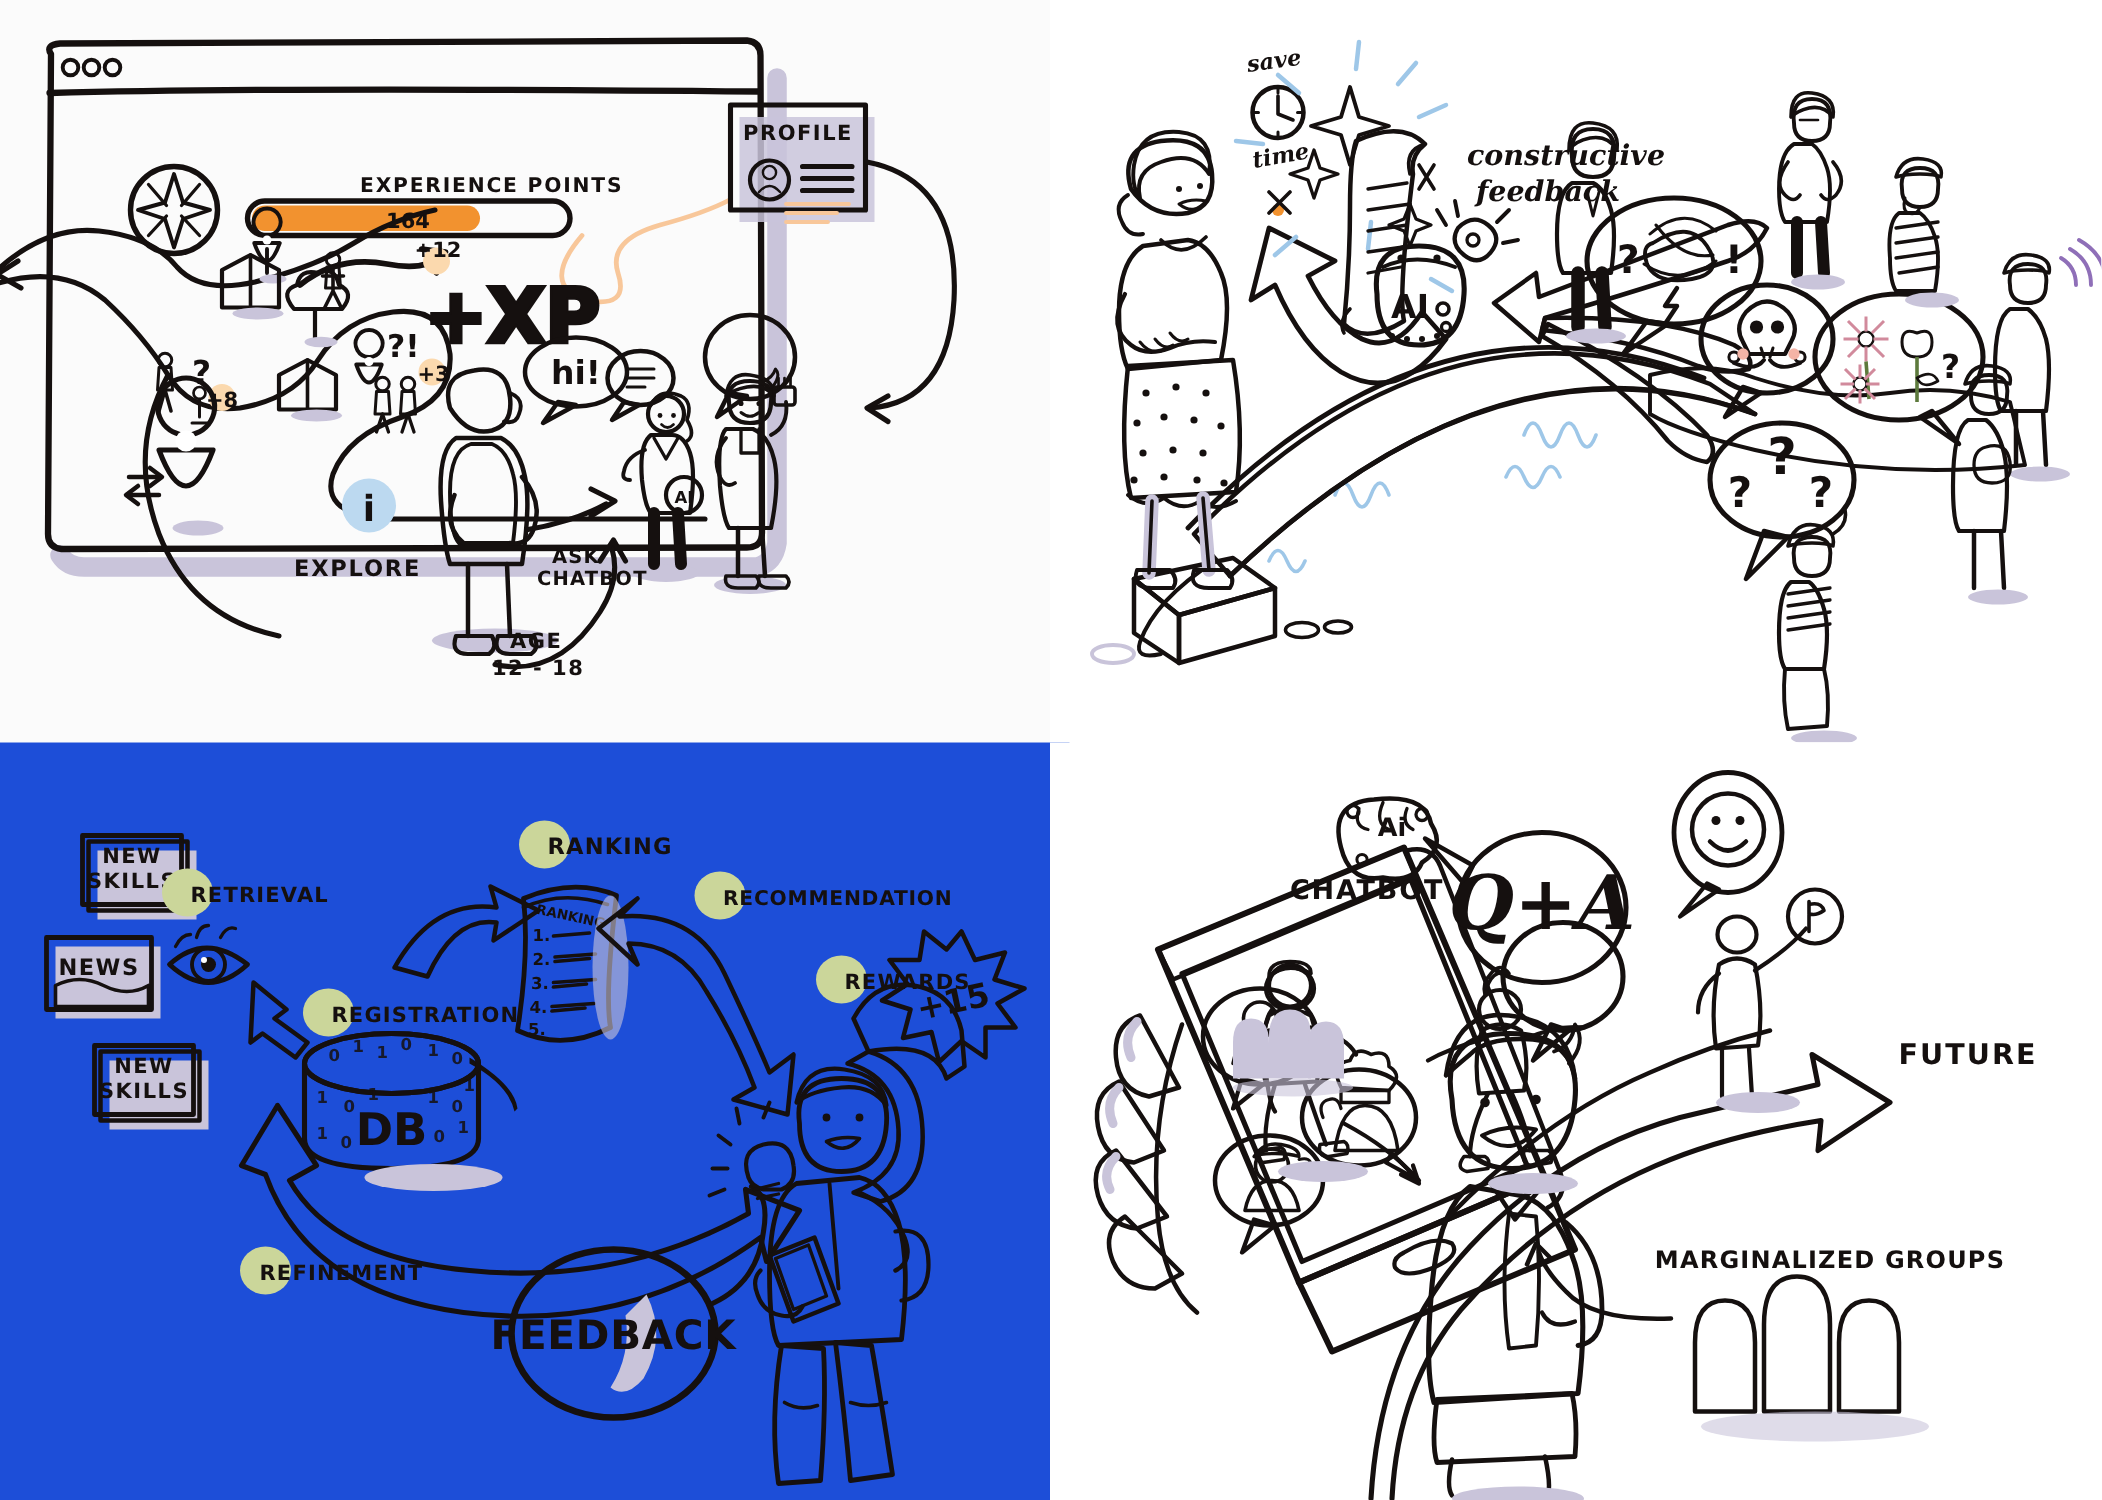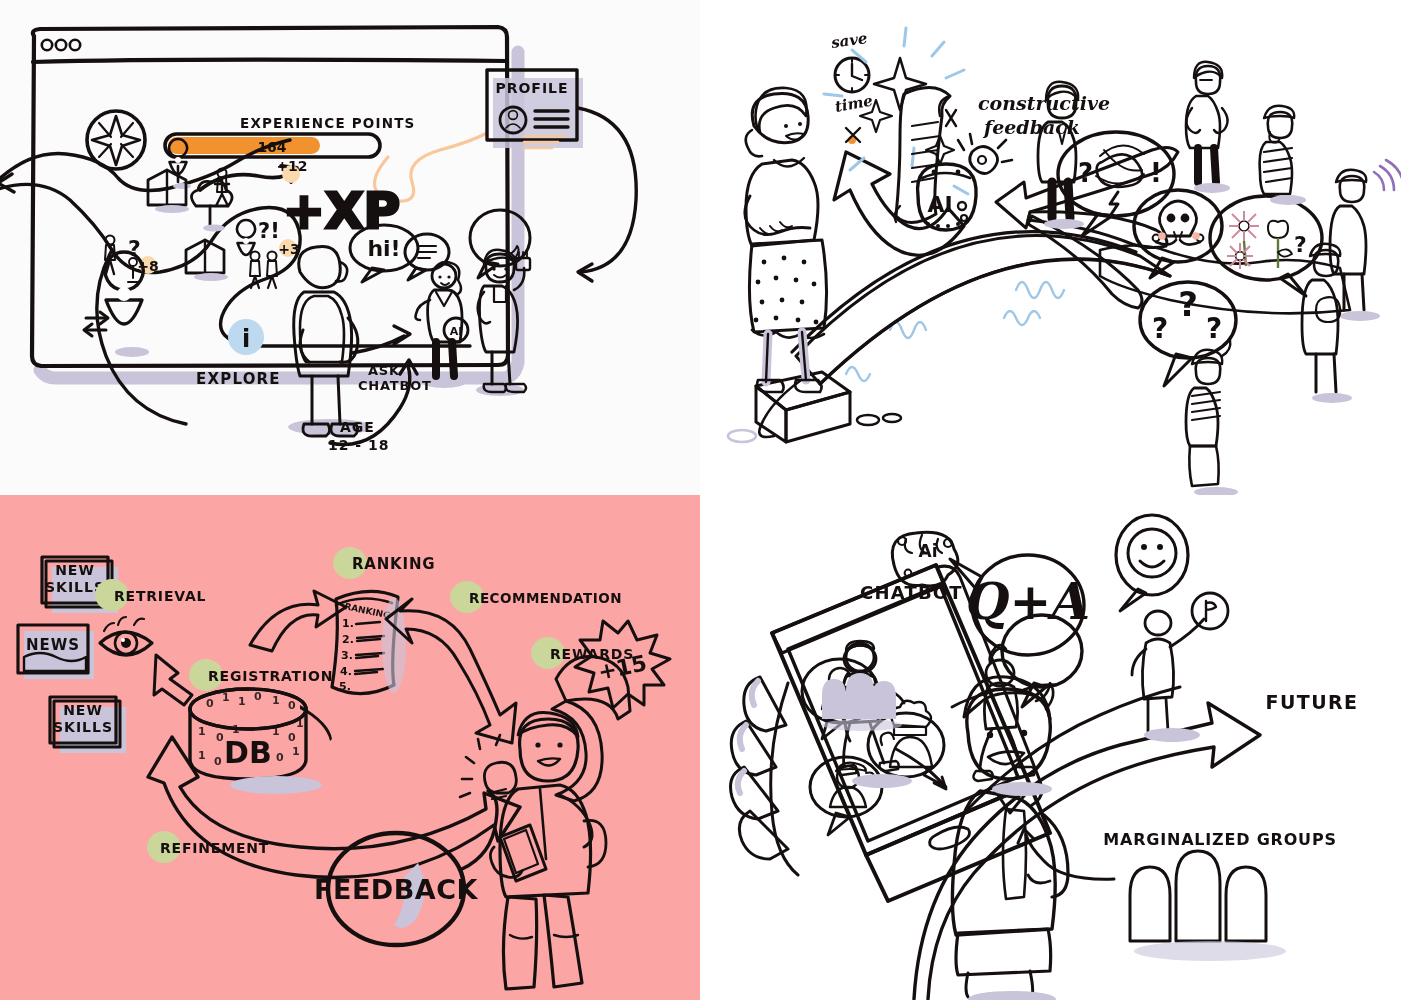--- a/index.html
+++ b/index.html
@@ -1,21 +1,21 @@
 <!DOCTYPE html>
 <html><head>
 <meta charset="utf-8">
 <style>
   html,body{margin:0;padding:0;background:#ffffff;}
   body{width:1401px;height:1000px;font-family:"DejaVu Sans",sans-serif;overflow:hidden;}
   .stage{position:relative;width:1401px;height:1000px;background:#ffffff;}
   .quad{position:absolute;overflow:hidden;}
   #q1{left:0;top:0;width:700px;height:495px;background:#fbfbfb;}
   #q2{left:700px;top:0;width:701px;height:495px;background:#ffffff;}
-  #q3{left:0;top:495px;width:700px;height:505px;background:#fca5a5;}
+  #q3{left:0;top:495px;width:700px;height:505px;background:#1d4ed8;padding-left:13px;}
   #q4{left:700px;top:495px;width:701px;height:505px;background:#ffffff;}
   svg{display:block;}
   .ink{fill:none;stroke:#15100f;stroke-linecap:round;stroke-linejoin:round;}
   .hand{font-family:"DejaVu Sans",sans-serif;font-weight:700;fill:#15100f;}
   .hand-lc{font-family:"DejaVu Serif",serif;font-style:italic;font-weight:700;fill:#15100f;}
   text{paint-order:stroke;}
 </style>
 </head>
 <body>
 

